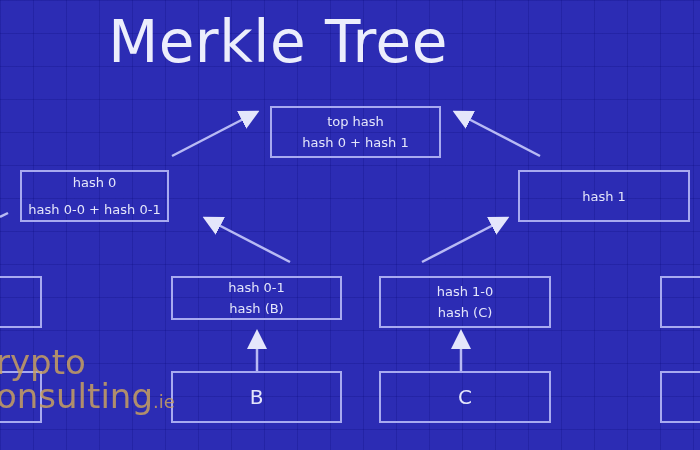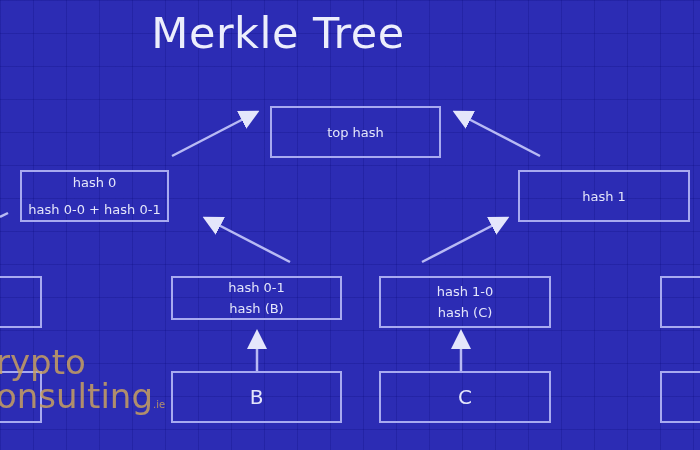--- a/index.html
+++ b/index.html
@@ -10,37 +10,37 @@
     }
     .grid {
       position: absolute; inset: 0;
       background-image:
         linear-gradient(to right, rgba(20,20,140,0.35) 1px, transparent 1px),
         linear-gradient(to bottom, rgba(20,20,140,0.35) 1px, transparent 1px);
       background-size: 33px 33px;
     }
     .title {
       position: absolute; left: 0; width: 556px; top: 8px;
-      text-align: center; color: #eceefc; font-size: 43px;
+      text-align: center; color: #eceefc; font-size: 58px;
       font-family: "DejaVu Sans", sans-serif; letter-spacing: 0.5px;
     }
     .node {
       position: absolute; box-sizing: border-box;
       border: 2px solid #a8aaf0; color: #e4e6fb;
       font-size: 13px; line-height: 21px;
       display: flex; flex-direction: column; justify-content: center; align-items: center;
       text-align: center;
     }
     .node.leaf { font-size: 20px; }
     svg.arrows { position: absolute; left: 0; top: 0; }
     .watermark {
       position: absolute; left: -4px; top: 345px; color: #c8a060;
       font-size: 34px; line-height: 34px; opacity: 0.85; font-family: "DejaVu Sans", sans-serif;
     }
-    .watermark .tld { font-size: 10px; }
+    .watermark .tld { font-size: 18px; }
   </style>
 </head>
 <body>
 
 <div class="grid"></div>
 
 <div class="title">Merkle Tree</div>
 
 <svg class="arrows" width="700" height="450">
   <defs>
@@ -54,20 +54,21 @@
     <line x1="290" y1="262" x2="207" y2="219" marker-end="url(#ah)"></line>
     <line x1="422" y1="262" x2="505" y2="219" marker-end="url(#ah)"></line>
     <line x1="257" y1="371" x2="257" y2="334" marker-end="url(#ah)"></line>
     <line x1="461" y1="371" x2="461" y2="334" marker-end="url(#ah)"></line>
     <line x1="8" y1="213" x2="0" y2="217"></line>
   </g>
 </svg>
 
 <div class="node" style="left:270px;top:84px;width:171px;height:52px;margin-top:22px;">
   <span>top hash</span>
+  <span>hash 0 + hash 1</span>
 </div>
 
 <div class="node" style="left:20px;top:170px;width:149px;height:52px;gap:6px;">
   <span>hash 0</span>
   <span>hash 0-0 + hash 0-1</span>
 </div>
 
 <div class="node" style="left:518px;top:170px;width:172px;height:52px;">
   <span>hash 1</span>
 </div>

